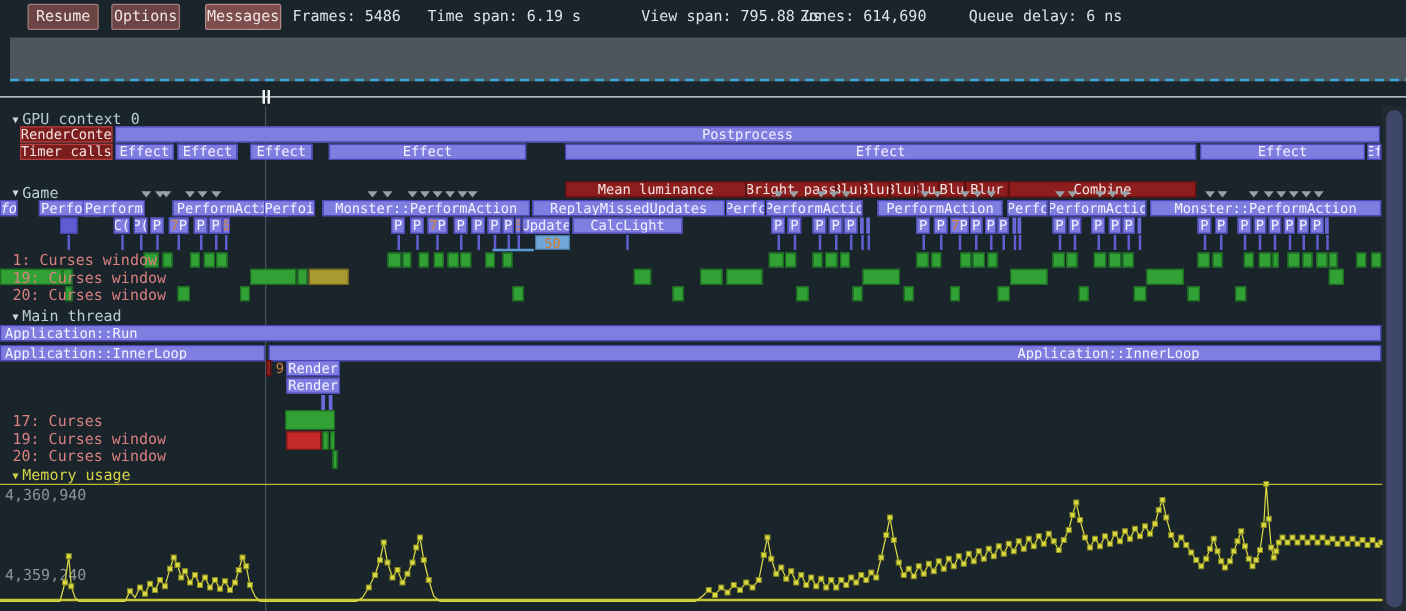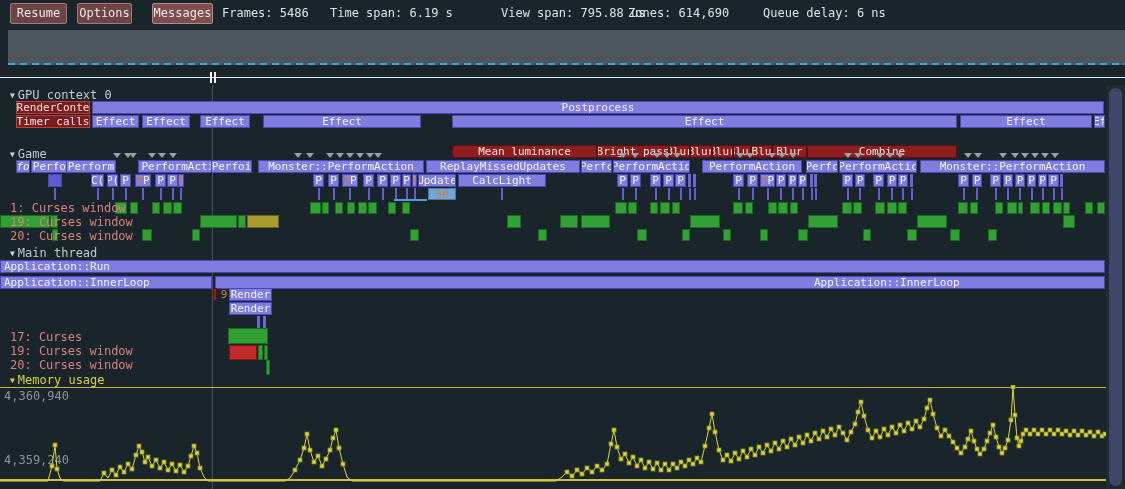--- a/index.html
+++ b/index.html
@@ -1,19 +1,19 @@
 <!DOCTYPE html>
 <html><head>
 <meta charset="utf-8">
 <style>
   html,body{margin:0;padding:0;background:#10181e;}
   #app{position:relative;width:1125px;height:489px;background:#1a242b;overflow:hidden;
        font-family:"DejaVu Sans Mono",monospace;}
   
-  #toolbar{position:absolute;left:0;top:0;width:978px;height:28px;}
+  #toolbar{position:absolute;left:12px;top:0;width:978px;height:28px;}
   .btn{position:absolute;top:3px;height:21px;background:#6d4444;border:1px solid #a17c7c;
        border-radius:2px;color:#f0e6e6;font:12px "DejaVu Sans Mono",monospace;text-align:center;
        line-height:19px;box-sizing:border-box;cursor:pointer;}
   .btn.active{background:#7e4d4d;border-color:#b28a8a;}
   .stat{position:absolute;top:6px;color:#dde3e6;font-size:12px;white-space:nowrap;}
   
   #framestrip{position:absolute;left:8px;top:30px;width:1117px;height:35px;background:#4d565c;}
   #framestrip .dash{position:absolute;left:0;bottom:0;width:100%;height:2px;
        background:repeating-linear-gradient(90deg,#3aa9da 0 7px,transparent 7px 12px);}
   
@@ -152,21 +152,21 @@
       <div class="marker" style="left: 964px;"></div>
       <div class="marker" style="left: 974px;"></div>
       <div class="marker" style="left: 999px;"></div>
       <div class="marker" style="left: 1011px;"></div>
       <div class="marker" style="left: 1021px;"></div>
       <div class="marker" style="left: 1031px;"></div>
       <div class="marker" style="left: 1041px;"></div>
       <div class="marker" style="left: 1051px;"></div>
     </div>
   <div class="row" style="top:160px;height:13px;">
-      <div class="zone" style="left: 16px; width: 14px; font-style: italic;">fo</div>
+      <div class="zone" style="left: 0px; width: 14px; font-style: italic;">fo</div>
       <div class="zone" style="left: 31px; width: 50px;">Perforr</div>
       <div class="zone" style="left: 66px; width: 50px;">Perform</div>
       <div class="zone" style="left: 117px; width: 93px; margin-left: 21px;">PerformActior</div>
       <div class="zone" style="left: 211px; width: 41px;">Perfoi</div>
       <div class="zone" style="left: 258px; width: 166px;">Monster::PerformAction</div>
       <div class="zone" style="left: 426px; width: 154px;">ReplayMissedUpdates</div>
       <div class="zone" style="left: 581px; width: 31px;">Perfc</div>
       <div class="zone" style="left: 613px; width: 77px;">PerformActio</div>
       <div class="zone" style="left: 702px; width: 100px;">PerformAction</div>
       <div class="zone" style="left: 806px; width: 32px;">Perfc</div>

